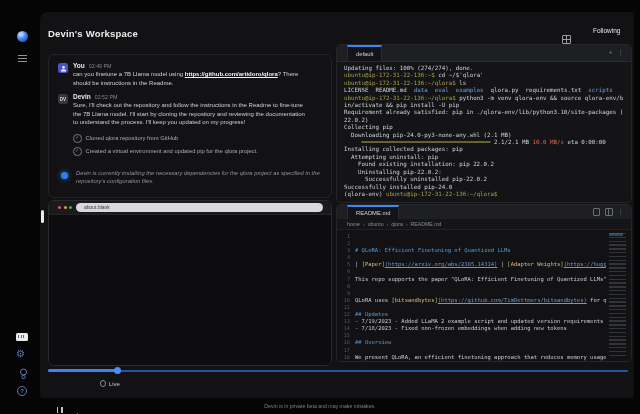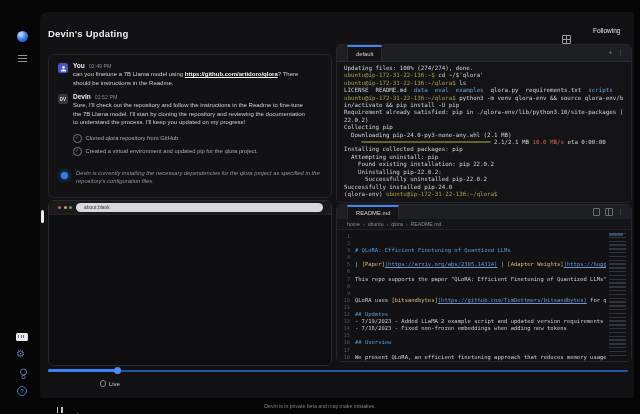--- a/index.html
+++ b/index.html
@@ -121,21 +121,21 @@
   <div class="abs kbd-icon"></div>
   <div class="abs gear-glyph">⚙</div>
   <div class="abs bulb-icon">
     <svg width="9" height="12" viewBox="0 0 9 12">
       <circle cx="4.5" cy="4" r="3" fill="none" stroke="#5b7cb0" stroke-width="1"></circle>
       <rect x="3" y="7.5" width="3" height="3" rx="0.8" fill="none" stroke="#5b7cb0" stroke-width="0.9"></rect>
     </svg>
   </div>
   <div class="abs help-icon">?</div>
 
-  <div class="abs page-title">Devin's Updating</div>
+  <div class="abs page-title">Devin's Workspace</div>
   <div class="abs grid-icon"></div>
   <div class="abs toggle">
       <span class="toggle-knob"></span>
     </div>
   <div class="abs following-label">Following</div>
 
   <div class="abs chat-card"></div>
 
   <div class="abs avatar avatar-you">
     <svg width="7" height="7" viewBox="0 0 7 7">

